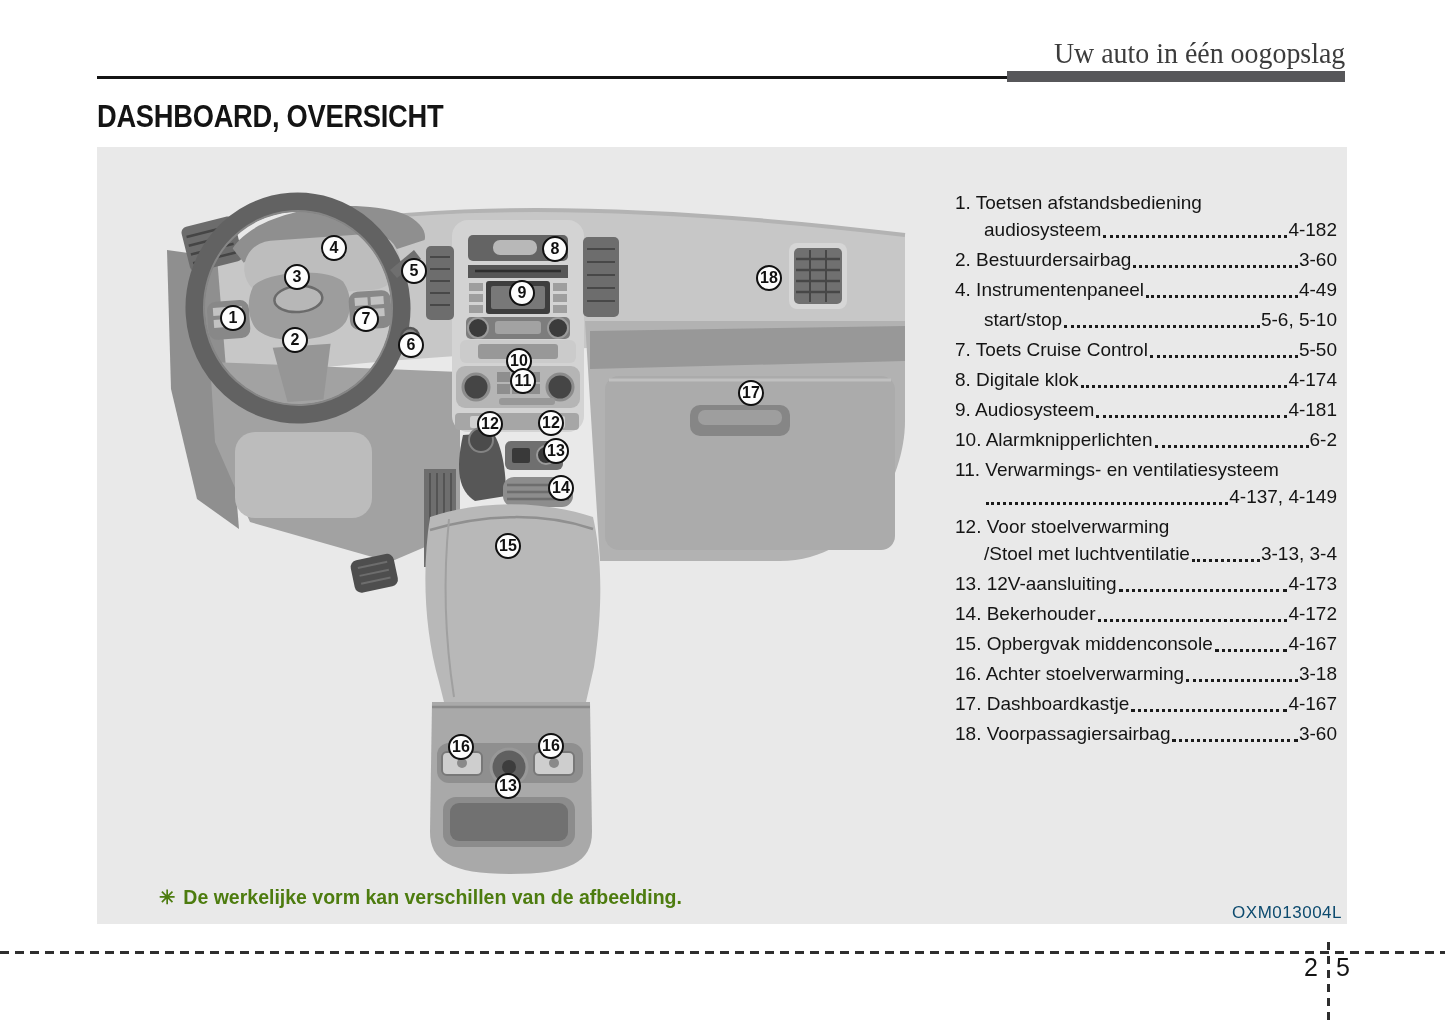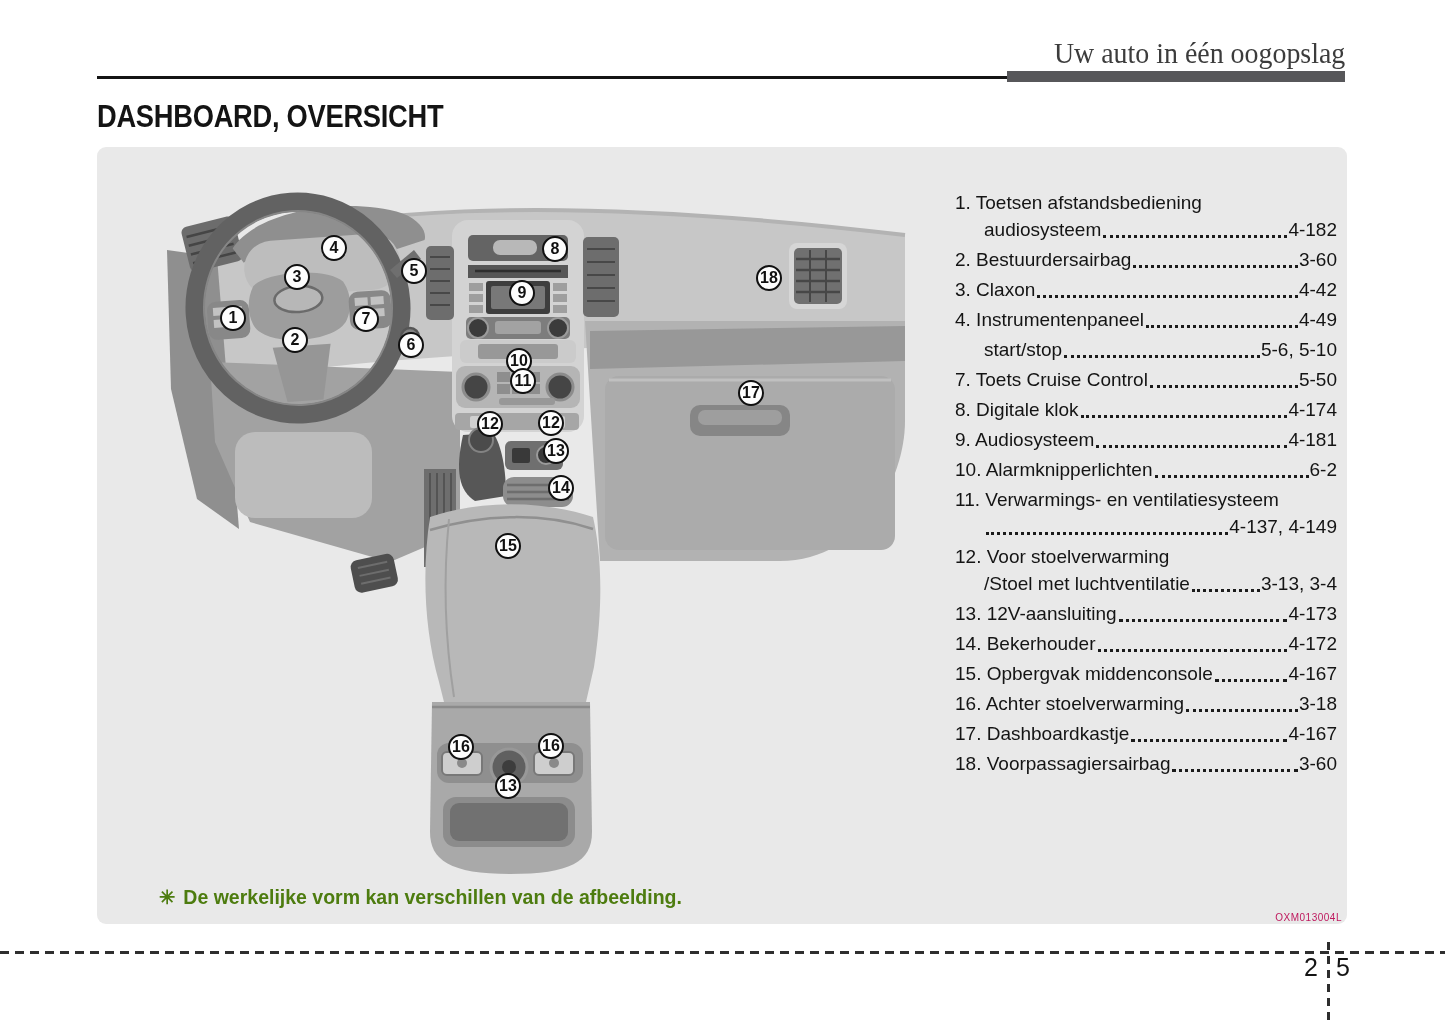--- a/index.html
+++ b/index.html
@@ -10,25 +10,25 @@
   .running-title{position:absolute;top:36px;right:100px;font-family:"Liberation Serif",serif;
 
 
     font-size:30px;color:#3c3c3c;white-space:nowrap;transform:scaleX(.93);transform-origin:right bottom;}
   .rule-thin{position:absolute;left:97px;top:76px;width:910px;height:3px;background:#141414;}
   .rule-thick{position:absolute;left:1007px;top:71px;width:338px;height:11px;background:#57575a;}
   .page-title{position:absolute;left:97px;top:99px;font-size:31px;font-weight:bold;color:#141414;
     letter-spacing:-.3px;white-space:nowrap;transform:scaleX(.88);transform-origin:left top;}
 
   
-  .figure-box{position:absolute;left:97px;top:147px;width:1250px;height:777px;background:#e9e9e9;border-radius:9px;}
+  .figure-box{position:absolute;left:97px;top:147px;width:1250px;height:777px;background:#e9e9e9;}
   .illu{position:absolute;left:0;top:0;}
   .figure-note{position:absolute;left:62px;bottom:15px;font-size:19.5px;color:#4d7c0f;white-space:nowrap;font-weight:bold;}
   .figure-note .ast{margin-right:8px;}
-  .figure-code{position:absolute;right:5px;bottom:1px;font-size:10px;color:#be185d;letter-spacing:.5px;}
+  .figure-code{position:absolute;right:5px;bottom:1px;font-size:17px;color:#0c4a6e;letter-spacing:.5px;}
 
   
   .callout{position:absolute;width:26px;height:26px;border-radius:50%;background:#fdfdfd;
     border:2px solid #101010;box-sizing:border-box;color:#101010;text-align:center;
     font-size:16px;line-height:21px;font-weight:bold;}
 
   
   .parts-list{position:absolute;left:858px;top:42px;width:382px;font-size:19px;color:#141414;}
   .item{margin-bottom:3px;}
   .line{display:flex;align-items:flex-end;line-height:27px;}
@@ -205,27 +205,20 @@
         </div>
         <div class="item">
           <div class="line">
             <span class="txt">2. Bestuurdersairbag </span>
             <span class="dots"></span>
             <span class="pg">3-60</span>
           </div>
         </div>
         <div class="item">
           <div class="line">
-            <span class="txt">3. Claxon </span>
-            <span class="dots"></span>
-            <span class="pg">4-42</span>
-          </div>
-        </div>
-        <div class="item">
-          <div class="line">
             <span class="txt">4. Instrumentenpaneel </span>
             <span class="dots"></span>
             <span class="pg">4-49</span>
           </div>
         </div>
         <div class="item">
           <div class="line indent">
             <span class="txt">start/stop </span>
             <span class="dots"></span>
             <span class="pg">5-6, 5-10</span>

